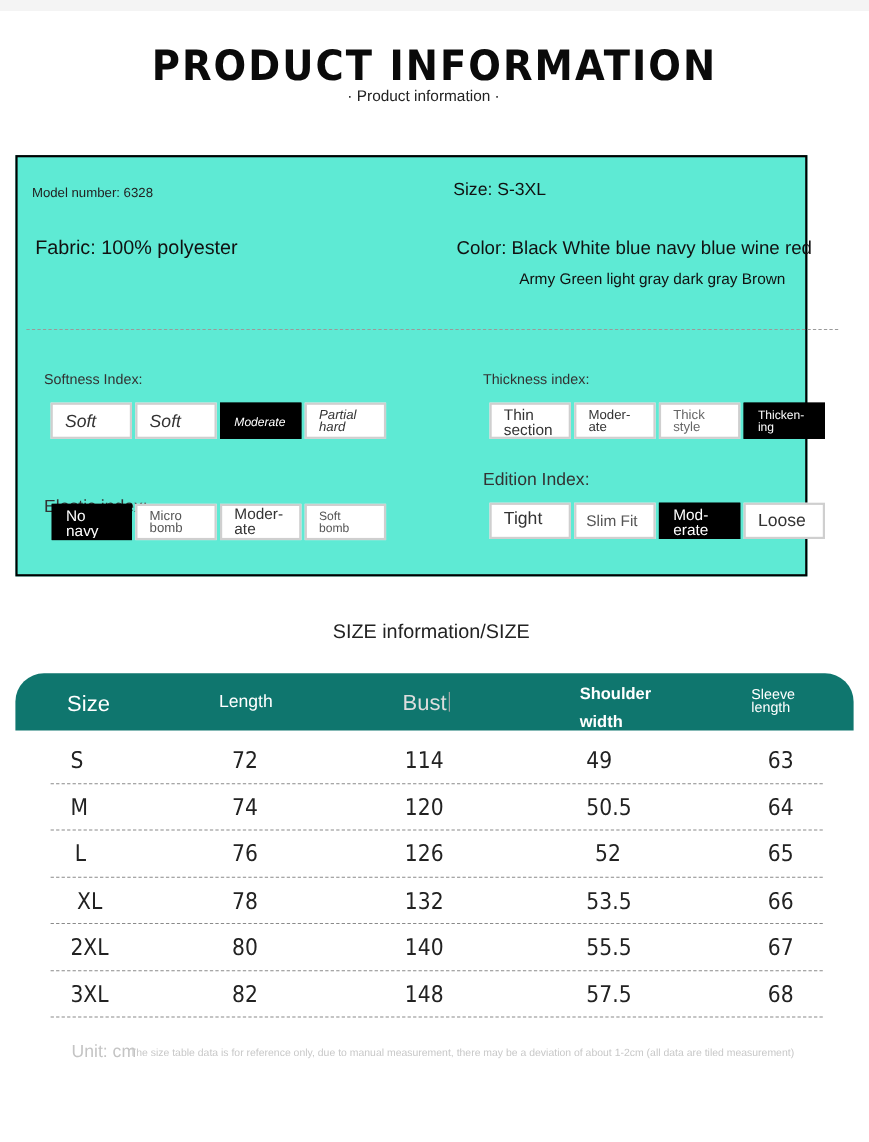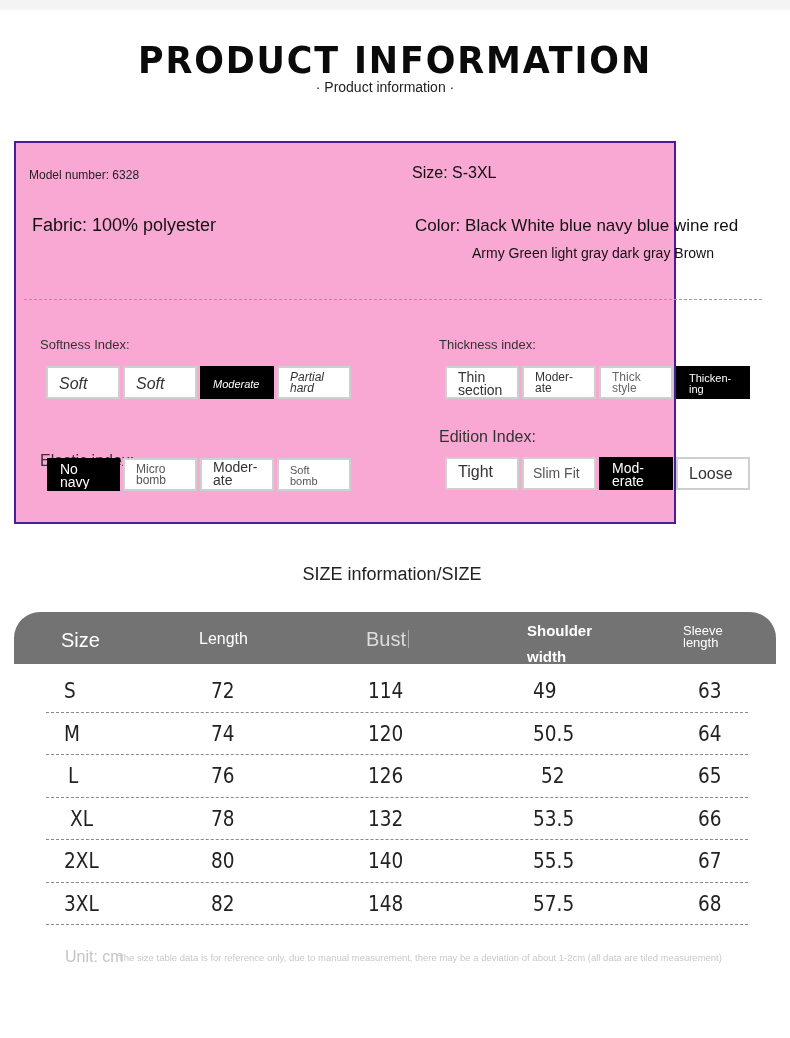--- a/index.html
+++ b/index.html
@@ -12,22 +12,22 @@
       position: absolute; left: 0; top: 38px; width: 790px; text-align: center;
       font-family: "DejaVu Sans", sans-serif; font-weight: bold; font-size: 38px;
       letter-spacing: 2px; color: #0a0a0a; transform: scaleX(0.92); transform-origin: center;
     }
     .sub-title {
       position: absolute; left: 0; top: 79px; width: 770px; text-align: center;
       font-size: 14px; color: #222;
     }
 
     .info-box {
-      position: absolute; left: 14px; top: 141px; width: 662px; height: 383px;
-      border: 2px solid #4c1d95; background: #f9a8d4;
+      position: absolute; left: 14px; top: 141px; width: 720px; height: 383px;
+      border: 2px solid #000000; background: #5eead4;
     }
     .abs { position: absolute; white-space: nowrap; }
     .model { left: 13px; top: 25px; font-size: 12px; color: #222; }
     .size-range { left: 396px; top: 21px; font-size: 16px; color: #111; }
     .fabric { left: 16px; top: 72px; font-size: 18px; color: #111; }
     .color1 { left: 399px; top: 73px; font-size: 17px; color: #111; }
     .color2 { left: 456px; top: 102px; font-size: 14px; color: #111; }
     .divider {
       position: absolute; left: 8px; top: 156px; width: 738px; height: 0;
       border-top: 1px dashed #9a9a9a;
@@ -48,21 +48,21 @@
     .opt.sel { background: #000; border-color: #000; color: #fff; }
     .opt.sel.small-sel { font-size: 11px; padding-top: 11px; }
 
     .size-heading {
       position: absolute; left: 0; top: 564px; width: 784px; text-align: center;
       font-size: 18px; color: #222;
     }
 
     .tbl-header {
       position: absolute; left: 14px; top: 612px; width: 762px; height: 52px;
-      background: #737373; border-radius: 26px 26px 0 0; color: #fff;
+      background: #0f766e; border-radius: 26px 26px 0 0; color: #fff;
     }
     .th { position: absolute; white-space: nowrap; color: #fff; }
     .th-size { left: 47px; top: 17px; font-size: 20px; }
     .th-length { left: 185px; top: 18px; font-size: 16px; }
     .th-bust { left: 352px; top: 16px; font-size: 20px; color: #ddd; }
     .th-bust::after { content: ""; display: inline-block; width: 1px; height: 18px; background: #aaa; margin-left: 2px; vertical-align: -2px; }
     .th-shoulder { left: 513px; top: 6px; font-size: 15px; font-weight: bold; line-height: 26px; }
     .th-sleeve { left: 669px; top: 13px; font-size: 13px; line-height: 12px; }
 
     .tbl-body { position: absolute; left: 46px; top: 670px; width: 702px; }

